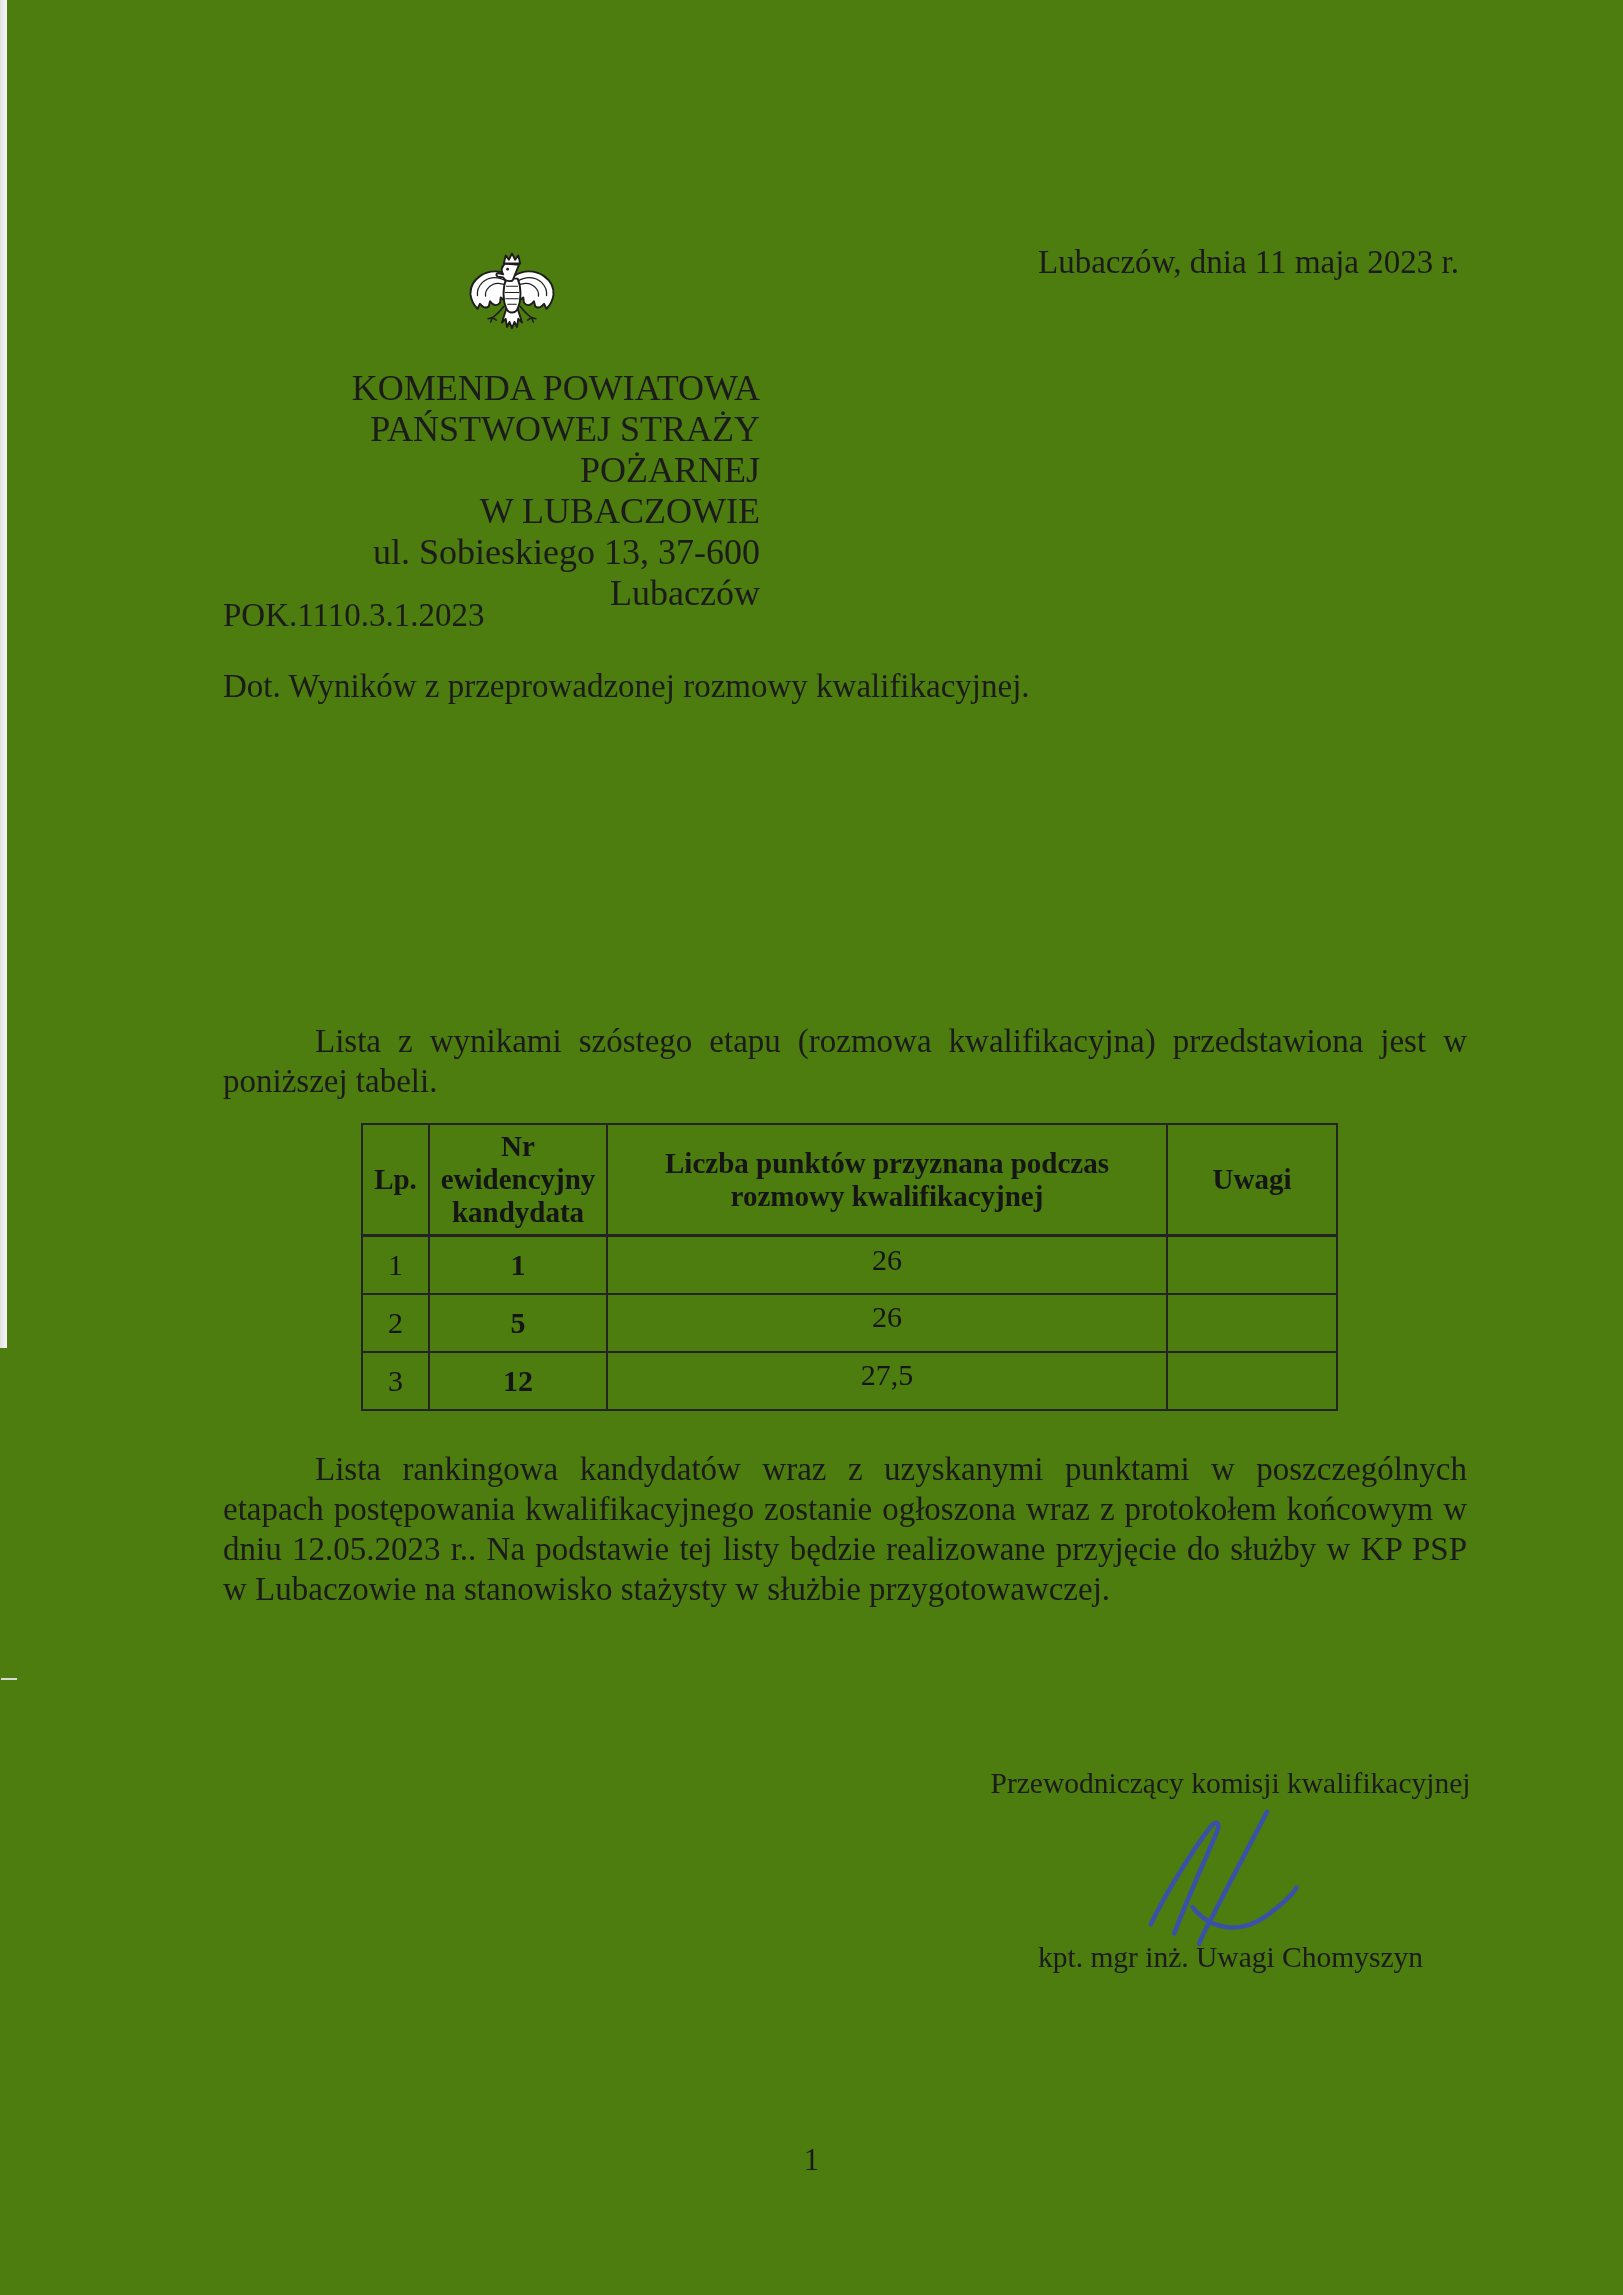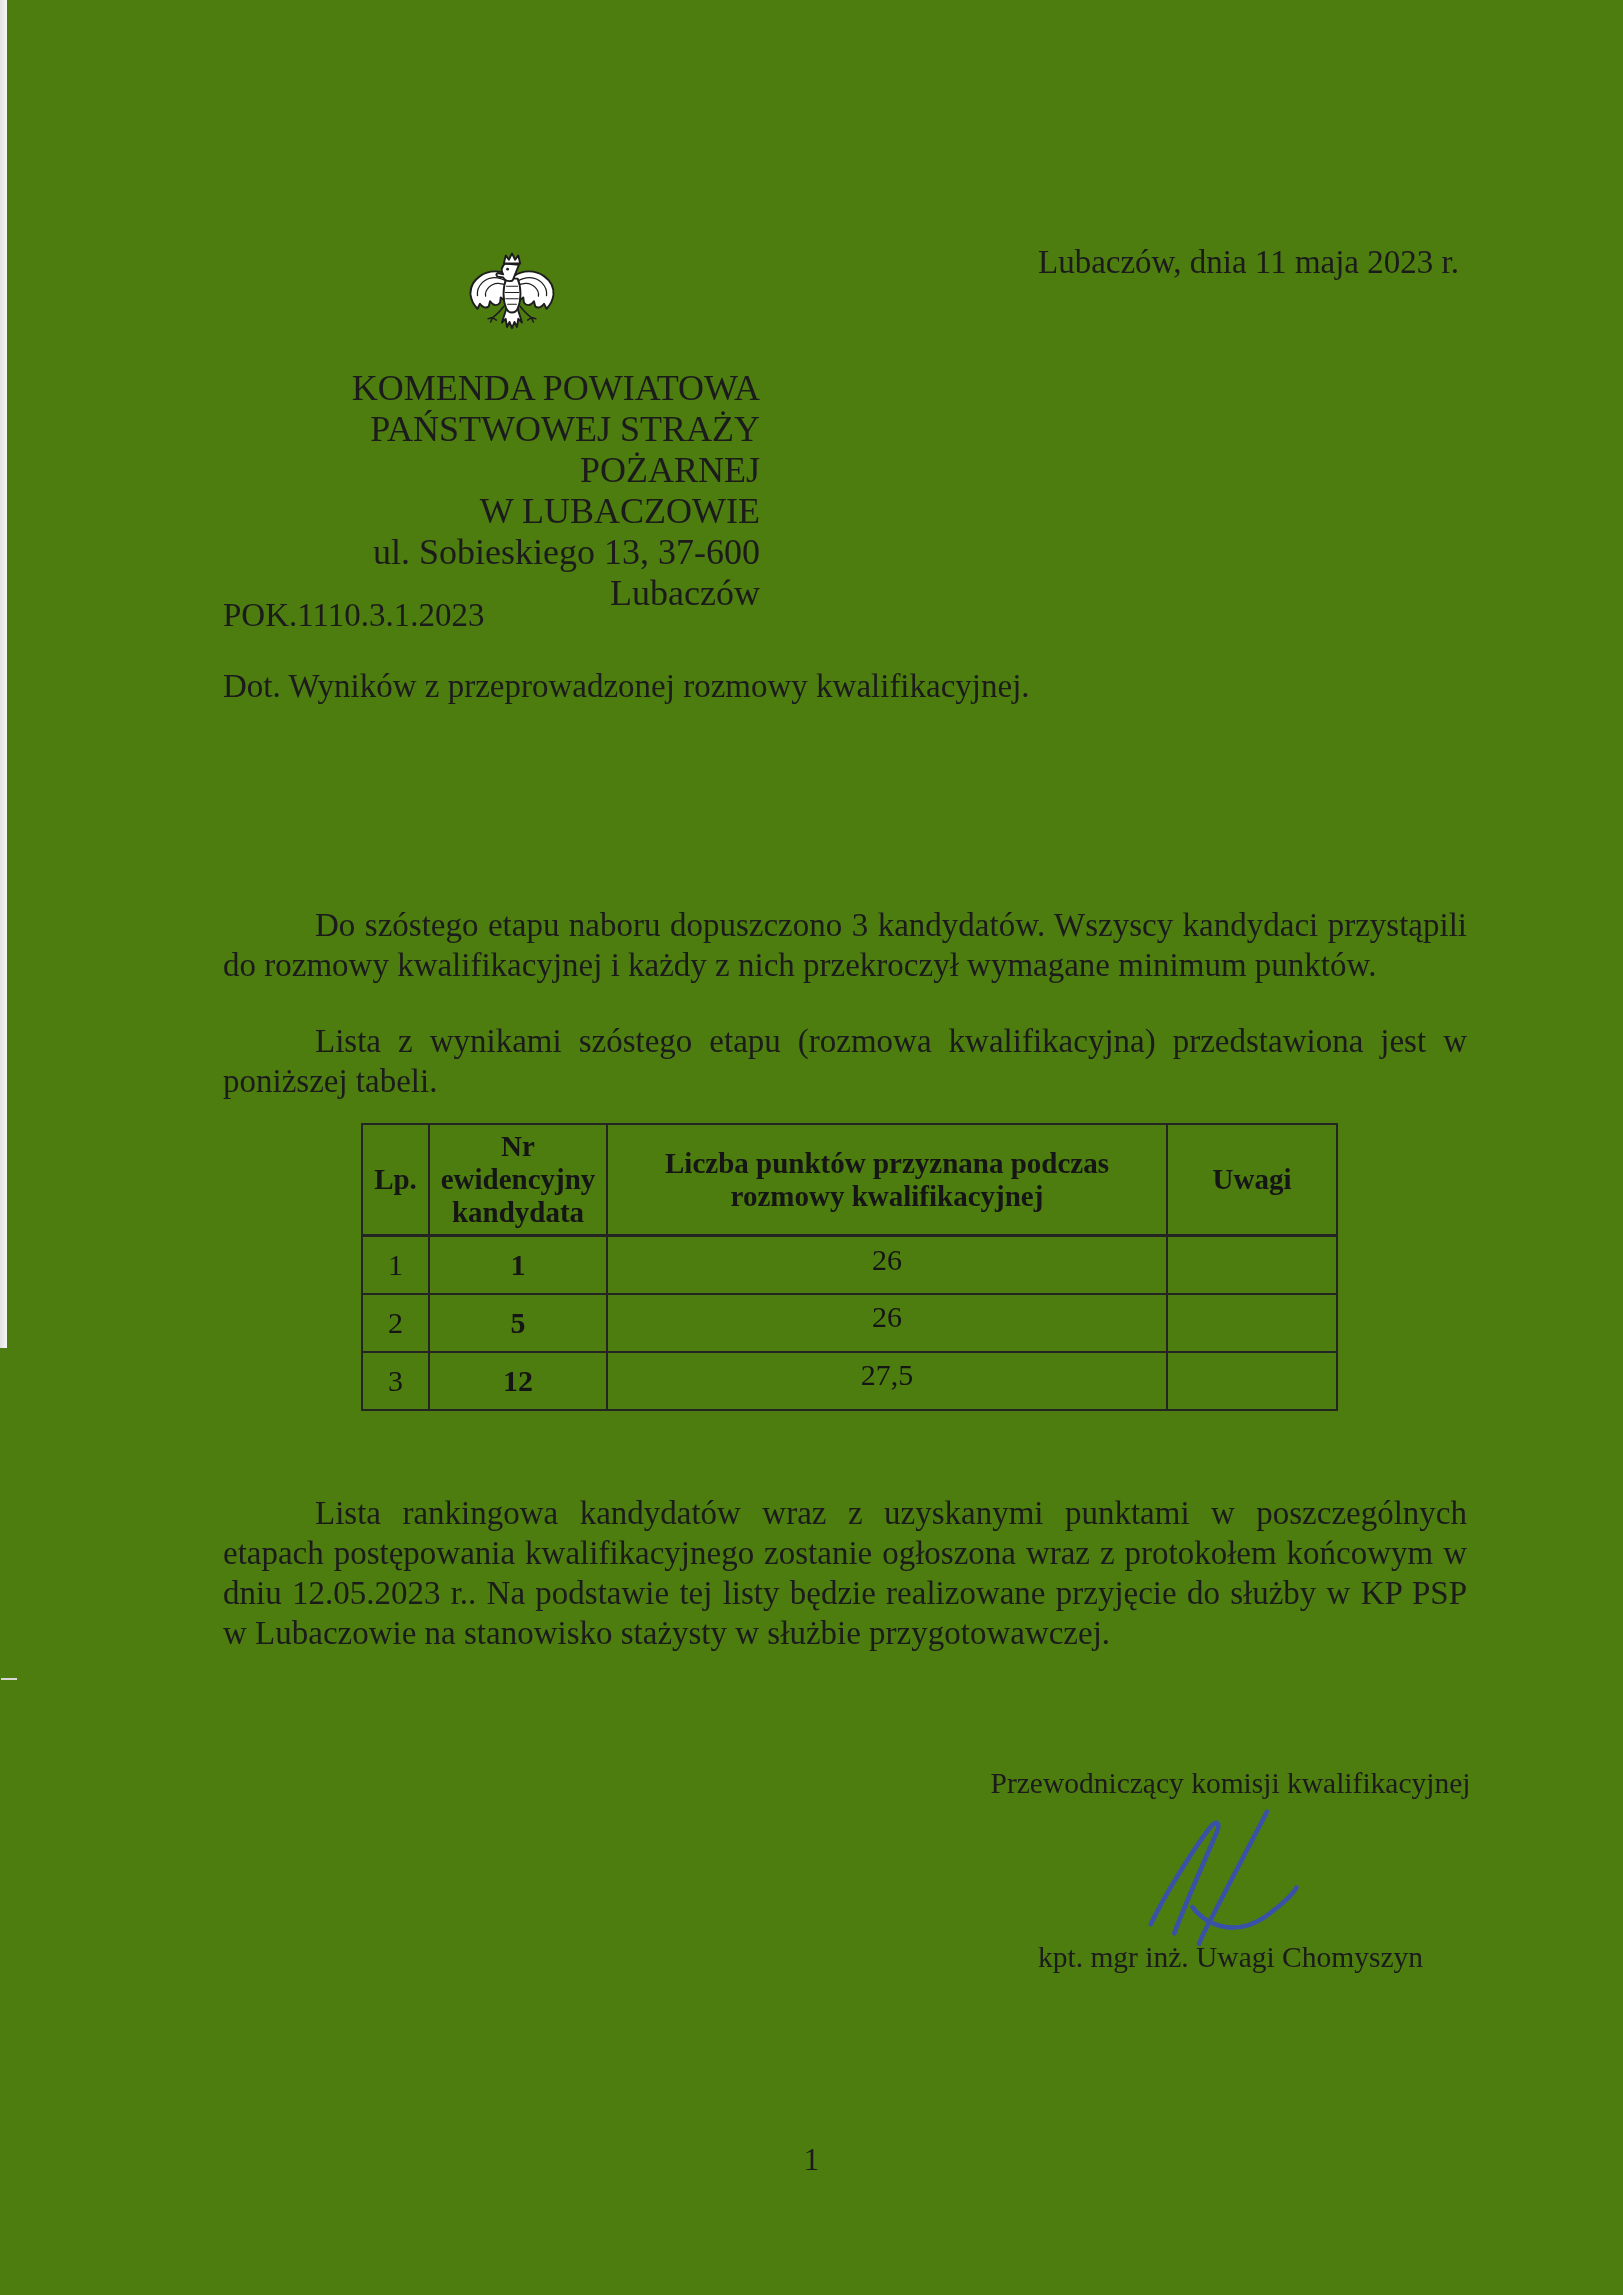--- a/index.html
+++ b/index.html
@@ -40,21 +40,21 @@
   .subject { position: absolute; left: 223px; top: 668px; font-size: 33px; }
 
   .para {
     position: absolute; left: 223px; width: 1244px; margin: 0;
     font-size: 33px; line-height: 40px;
     text-align: justify; text-indent: 92px;
   }
   .p1 { top: 738px; }
   .p2 { top: 905px; }
   .p3 { top: 1021px; }
-  .p4 { top: 1493px; }
+  .p4 { top: 1449px; }
 
   table.results {
     position: absolute; left: 361px; top: 1123px; width: 974px;
     border-collapse: collapse; table-layout: fixed;
     font-size: 30px; color: #151515;
   }
   .results th, .results td { border: 2.6px solid #242424; padding: 0 3.9px; }
   .results thead tr { height: 99px; }
   .results tbody tr { height: 58px; }
   .results th {
@@ -119,21 +119,20 @@
     </svg>
     <div>KOMENDA POWIATOWA</div>
     <div>PAŃSTWOWEJ STRAŻY POŻARNEJ</div>
     <div>W LUBACZOWIE</div>
     <div>ul. Sobieskiego 13, 37-600 Lubaczów</div>
   </div>
 
   <div class="ref">POK.1110.3.1.2023</div>
   <div class="subject">Dot. Wyników z przeprowadzonej rozmowy kwalifikacyjnej.</div>
 
-  <p class="para p2">Do szóstego etapu naboru dopuszczono 3 kandydatów. Wszyscy kandydaci przystąpili do rozmowy kwalifikacyjnej i każdy z nich przekroczył wymagane minimum punktów.</p>
   <p class="para p3">Lista z wynikami szóstego etapu (rozmowa kwalifikacyjna) przedstawiona jest w poniższej tabeli.</p>
 
   <table class="results">
     <colgroup>
       <col style="width:67px">
       <col style="width:178px">
       <col style="width:560px">
       <col style="width:170px">
     </colgroup>
     <thead>

